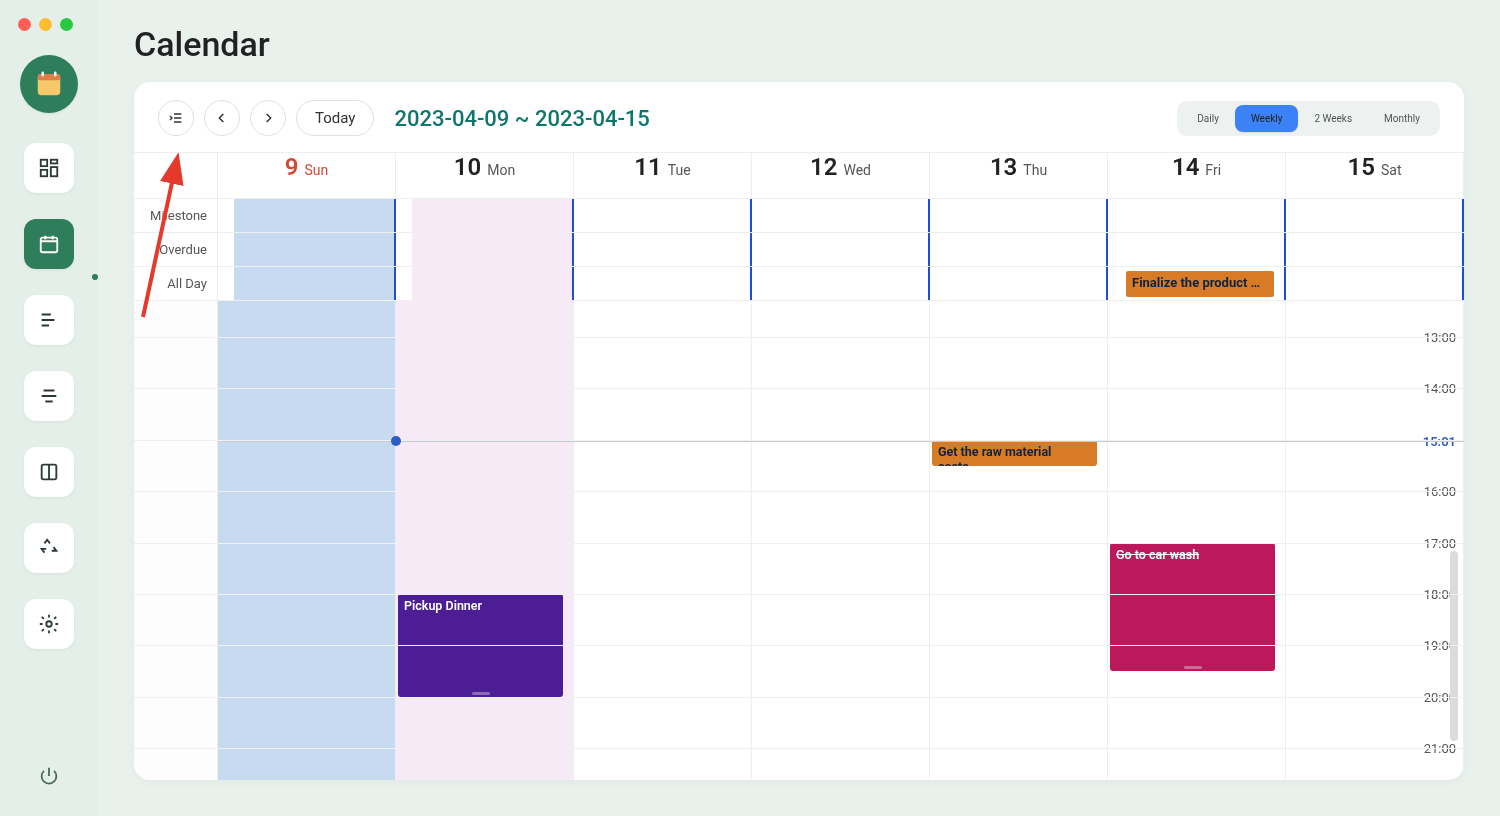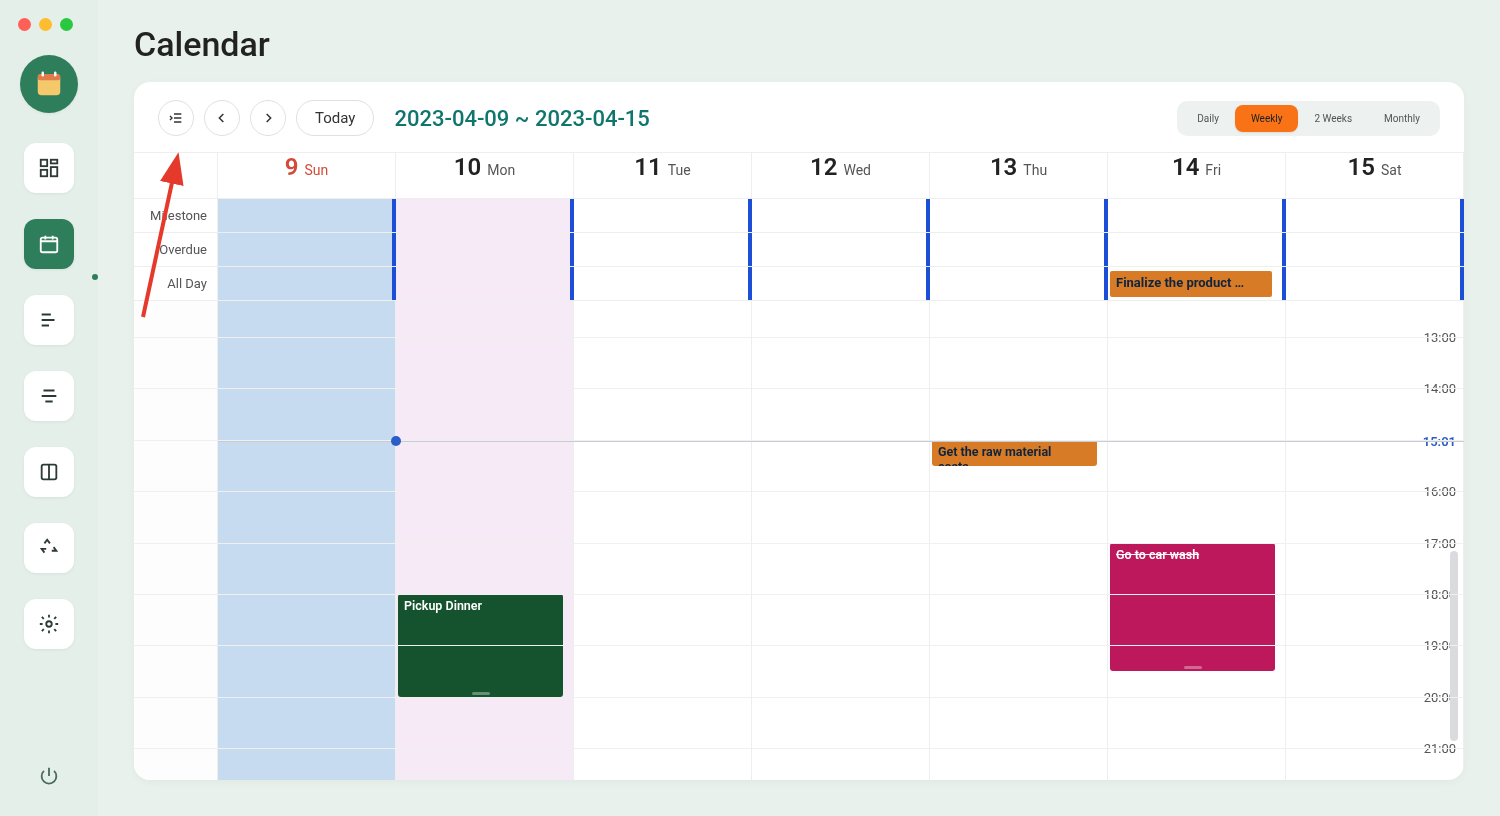--- a/index.html
+++ b/index.html
@@ -33,51 +33,51 @@
   .toolbar { display: flex; align-items: center; padding: 18px 24px 16px 24px; }
   .tb-btn { height: 36px; border: 1px solid #e0e0e0; background: #fff; border-radius: 18px; display: flex; align-items: center; justify-content: center; cursor: pointer; margin-right: 10px; }
   .tb-btn.square { width: 36px; }
   .tb-btn.today { padding: 0 18px; font-size: 15px; color: #333; }
   .tb-btn svg { width: 16px; height: 16px; }
 
   .date-range { font-size: 22px; font-weight: 500; color: #0f766e; margin-left: 10px; }
 
   .view-switch { margin-left: auto; display: flex; background: #edf1ef; border-radius: 10px; padding: 4px; }
   .vs-item { padding: 8px 16px; font-size: 10px; color: #555; border-radius: 8px; cursor: pointer; }
-  .vs-item.active { background: #f97316; color: #222; box-shadow: 0 1px 2px rgba(0,0,0,0.08); }
+  .vs-item.active { background: #3b82f6; color: #222; box-shadow: 0 1px 2px rgba(0,0,0,0.08); }
 
   .cal-grid { flex: 1; display: flex; flex-direction: column; border-top: 1px solid #eee; overflow: hidden; position: relative; }
 
   .header-row { display: flex; height: 46px; border-bottom: 1px solid #eee; }
   .gutter-head { width: 84px; flex-shrink: 0; border-right: 1px solid #eee; }
   .day-head { flex: 1; display: flex; align-items: baseline; justify-content: center; gap: 6px; border-right: 1px solid #eee; }
   .day-head .num { font-size: 24px; font-weight: 600; color: #222; }
   .day-head .dow { font-size: 14px; color: #555; }
   .day-head.sun .num, .day-head.sun .dow { color: #d24a3a; }
 
   .section-rows { display: flex; flex-direction: column; }
   .section-row { display: flex; height: 34px; border-bottom: 1px solid #eee; font-size: 13px; }
   .section-row .gutter { width: 84px; text-align: right; padding-right: 10px; color: #555; border-right: 1px solid #eee; display: flex; align-items: center; justify-content: flex-end; flex-shrink: 0; }
-  .section-row .cell { flex: 1; border-right: 4px solid #1d4ed8; position: relative; }
+  .section-row .cell { flex: 1; border-right: 2px solid #1d4ed8; position: relative; margin-left: 16px; }
 
   .time-body { flex: 1; display: flex; position: relative; overflow: hidden; }
   .gutter-col { width: 84px; flex-shrink: 0; border-right: 1px solid #eee; background: #fdfdfd; }
   .sun-col { background: #c7dbf0; }
   .mon-col { background: #f5eaf5; }
   .day-col { flex: 1; border-right: 1px solid #eee; position: relative; }
   .hour-line { position: absolute; left: 0; right: 0; height: 1px; background: #f0f0f0; }
   .hour-label { position: absolute; right: 8px; font-size: 13px; color: #555; transform: translateY(-50%); }
   .now-label { color: #2c5cc5; font-weight: 600; }
 
   .now-line { position: absolute; left: 84px; right: 0; height: 1px; background: #c7ccd4; }
   .now-dot { position: absolute; width: 10px; height: 10px; background: #2c5cc5; border-radius: 50%; transform: translate(-50%,-50%); }
 
   .event { position: absolute; border-radius: 3px; padding: 4px 6px; font-size: 12.5px; font-weight: 600; overflow: hidden; cursor: pointer; }
   .event .drag-handle { position: absolute; bottom: 2px; left: 50%; transform: translateX(-50%); width: 18px; height: 3px; border-radius: 2px; opacity: 0.35; }
-  .ev-green { background: #14532d; color: #fff; }
+  .ev-green { background: #4c1d95; color: #fff; }
   .ev-green .drag-handle { background: #fff; }
   .ev-soft-green { background: #be185d; color: #fff; }
   .ev-soft-green .drag-handle { background: #fff; }
   .ev-orange-flat { background: #d87b26; color: #10243e; font-weight: 700; }
   .ev-allday { position: absolute; left: 2px; right: 10px; top: 4px; height: 26px; background: #d87b26; color: #10243e; font-size: 13px; font-weight: 700; padding: 4px 6px; border-radius: 2px; overflow: hidden; white-space: nowrap; text-overflow: ellipsis; }
   .strike { text-decoration: line-through; }
 
   .scroll-thumb { position: absolute; right: 6px; width: 8px; background: #d9dbde; border-radius: 4px; }
 
   .arrow-annot { position: absolute; pointer-events: none; }

